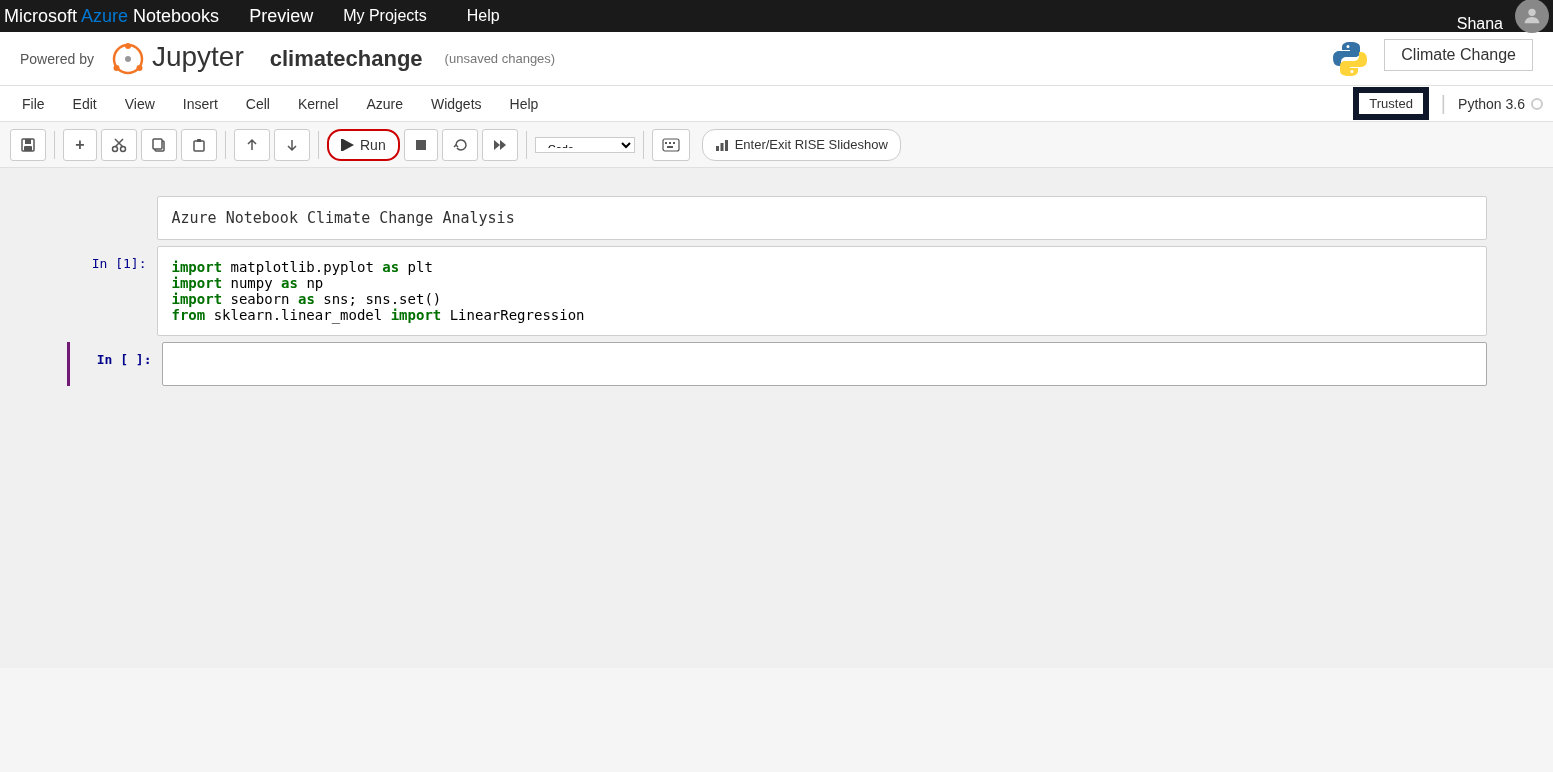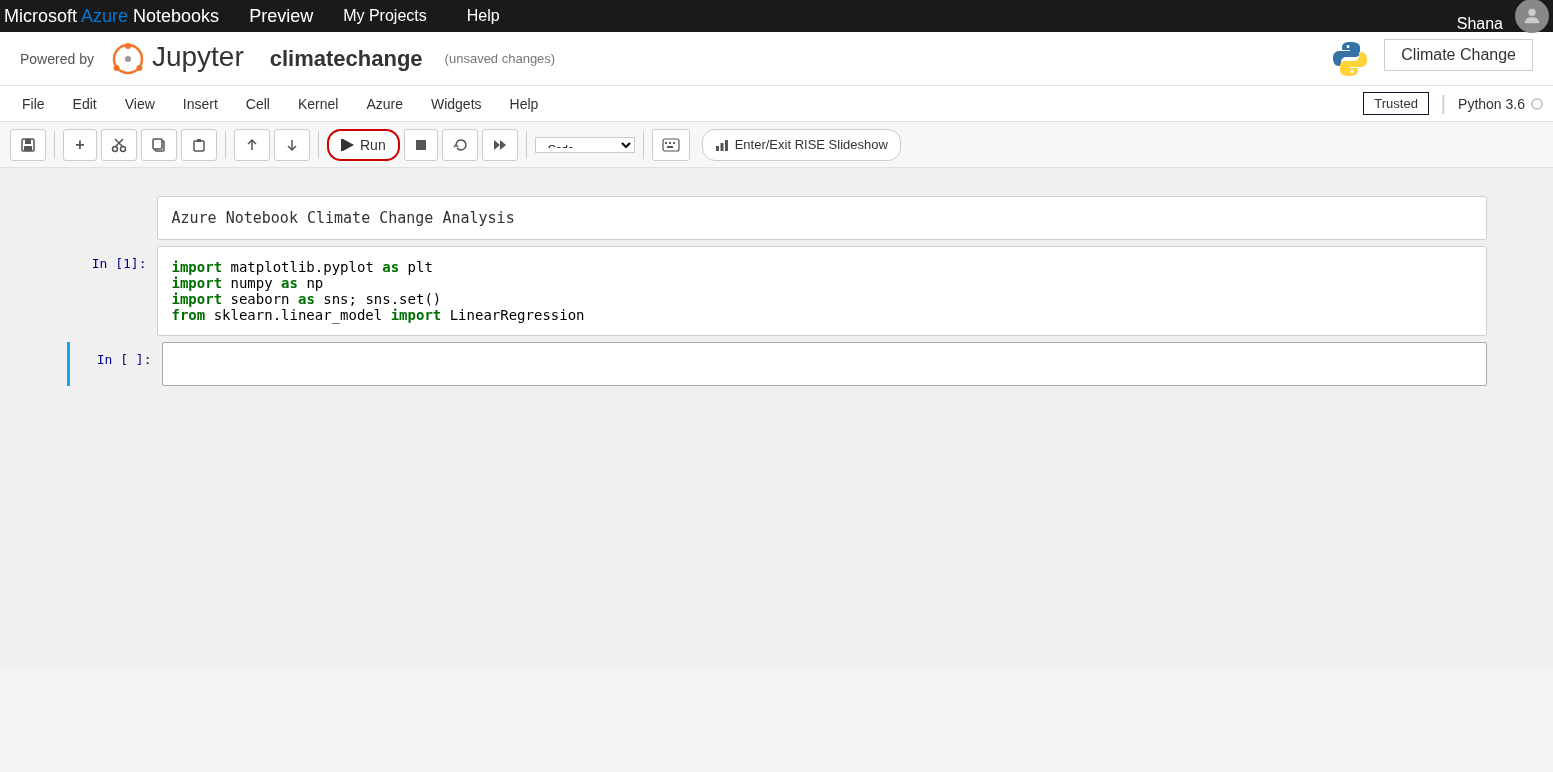--- a/index.html
+++ b/index.html
@@ -66,21 +66,21 @@
       padding: 0 10px;
       height: 36px;
       gap: 4px;
     }
     .menu-item {
       padding: 4px 12px; font-size: 14px; color: #333;
       cursor: pointer; border-radius: 3px;
     }
     .menu-bar-right { margin-left: auto; display: flex; align-items: center; gap: 8px; }
     .trusted-btn {
-      border: 1px solid #0f172a; padding: 3px 10px; font-size: 13px;
+      border: 6px solid #0f172a; padding: 3px 10px; font-size: 13px;
       background: #fff; cursor: pointer; color: #333;
     }
     .kernel-status { font-size: 14px; color: #333; display: flex; align-items: center; gap: 6px; }
     .kernel-circle {
       width: 12px; height: 12px; border-radius: 50%;
       border: 2px solid #ccc; background: transparent;
     }
 
     
     .toolbar {
@@ -146,22 +146,23 @@
       border: 1px solid #cfcfcf;
       border-radius: 2px;
       padding: 12px 14px;
       font-family: monospace;
       font-size: 14px;
     }
     .cell-content.markdown-cell {
       font-family: monospace; font-size: 15px; color: #333;
     }
     .active-cell-wrapper {
-      border-left: 3px solid #0ea5e9;
+      border-left: 3px solid #701a75;
       padding-left: 2px;
+      font-weight: bold;
     }
     .active-cell-wrapper .cell-content {
       border: 1px solid #aaa;
     }
 
     
     .kw { color: #007000; font-weight: bold; }
 
     
     .py-blue { fill: #3572A5; }

